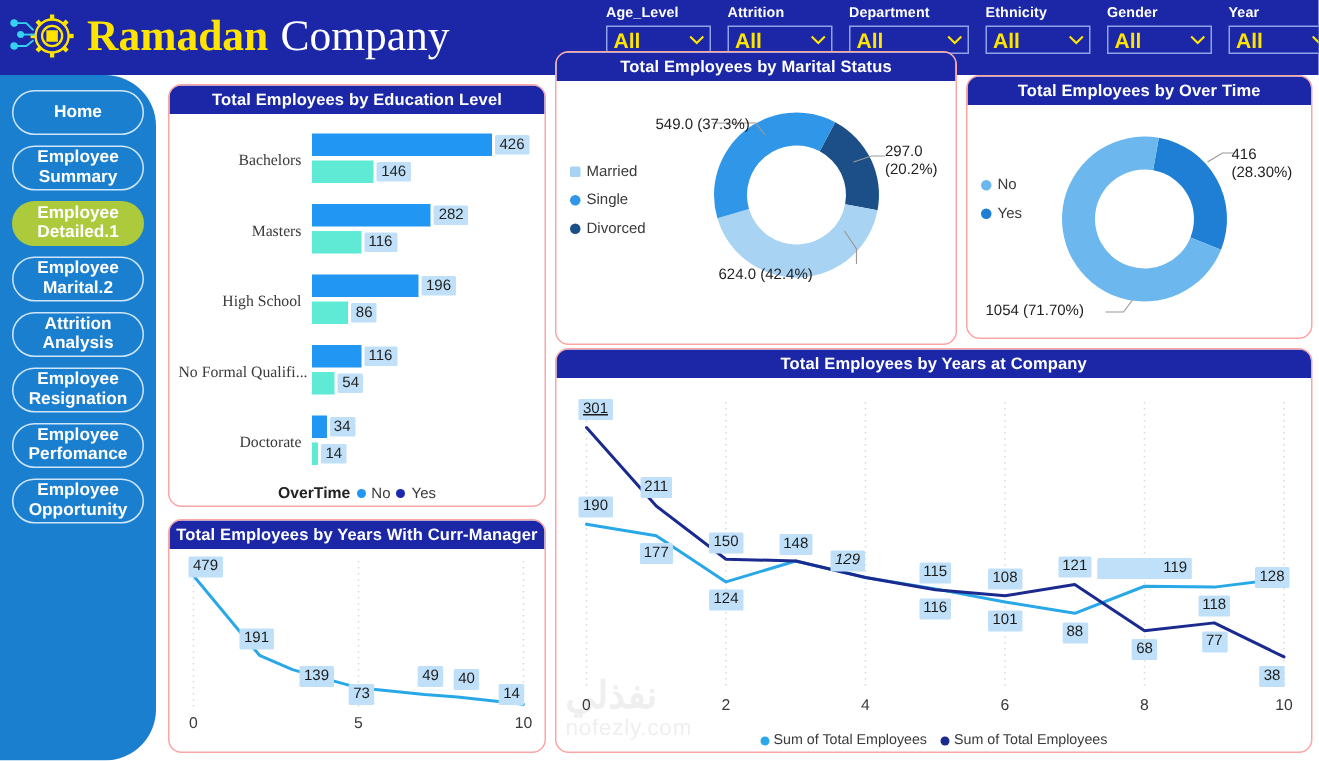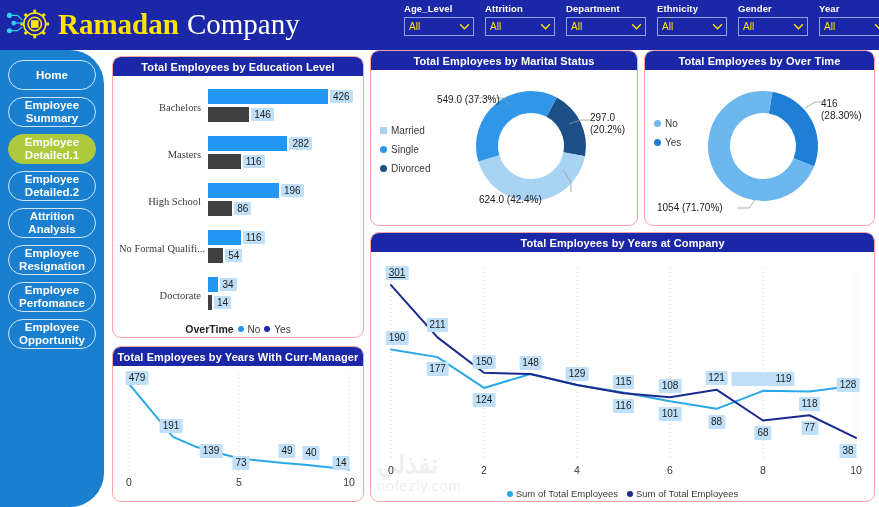--- a/index.html
+++ b/index.html
@@ -30,21 +30,21 @@
   .filter.wide{width:80px;}
   .filter-label{
     color:#ffffff;font-size:9.5px;font-weight:bold;margin-bottom:3px;
     white-space:nowrap;letter-spacing:.1px;
   }
   .filter-select{
     height:19px;border:1px solid #8fa3e8;background:#1b27a6;
     display:flex;align-items:center;justify-content:space-between;
     padding:0 3px 0 4px;box-sizing:border-box;
   }
-  .filter-value{color:#ffe400;font-size:10px;font-weight:normal;line-height:1;}
+  .filter-value{color:#ffe400;font-size:14px;font-weight:bold;line-height:1;}
   .chev{width:11px;height:7px;display:block;flex:none;}
 
   
   .sidebar{
     position:absolute;left:0;top:50px;width:104px;height:457px;
     background:#1b7fd0;border-top-right-radius:34px;border-bottom-right-radius:34px;
     padding-top:10px;box-sizing:border-box;
   }
   .nav-item{
     width:88px;margin:0 auto 7px auto;min-height:30px;
@@ -71,35 +71,35 @@
   #p-edu{left:112px;top:56px;width:252px;height:282px;}
   .bar-rows{position:relative;padding:8px 6px 0 6px;}
   .bar-group{display:flex;align-items:center;height:47px;}
   .bar-cat{
     width:82px;text-align:right;padding-right:7px;font-size:10.5px;color:#3a3a3a;
     white-space:nowrap;overflow:hidden;flex:none;font-family:Liberation Serif, serif;
   }
   .bar-pair{position:relative;flex:1;height:40px;}
   .bar{position:absolute;height:15px;display:flex;align-items:center;}
   .bar.no{top:1px;background:#2196f3;}
-  .bar.yes{top:19px;background:#404040;}
+  .bar.yes{top:19px;background:#5eead4;}
   .bar-val{
     position:absolute;left:100%;margin-left:2px;background:#bfe0f8;color:#232323;
     font-size:10px;padding:1px 3px;border-radius:1px;white-space:nowrap;
   }
   .bar.yes .bar-val{background:#bfe0f8;}
   .bar-legend{
     display:flex;align-items:center;justify-content:center;gap:4px;
     font-size:10px;color:#3a3a3a;margin-top:4px;
   }
   .legend-strong{font-weight:bold;color:#222;font-size:10.5px;}
   .dot{width:6px;height:6px;border-radius:50%;display:inline-block;}
 
   
-  #p-marital{left:370px;top:50px;width:268px;height:176px;}
+  #p-marital{left:370px;top:34px;width:268px;height:196px;}
   #p-overtime{left:644px;top:50px;width:231px;height:176px;}
   .donut-wrap{position:relative;width:100%;height:156px;}
   .donut-legend{position:absolute;left:9px;top:55px;font-size:10px;color:#3a3a3a;}
   .donut-legend .lg{display:flex;align-items:center;gap:4px;margin-bottom:8px;}
   .lg-sq{width:7px;height:7px;display:inline-block;border-radius:50%;}
   .donut-lbl{position:absolute;font-size:10px;color:#222;white-space:nowrap;line-height:1.2;}
   .leader{position:absolute;stroke:#9a9a9a;stroke-width:.8;fill:none;}
 
   
   #p-mgr{left:112px;top:346px;width:252px;height:156px;}
@@ -227,21 +227,21 @@
     <div class="nav-item">
         <span>Home</span>
       </div>
     <div class="nav-item">
         <span>Employee Summary</span>
       </div>
     <div class="nav-item active">
         <span>Employee Detailed.1</span>
       </div>
     <div class="nav-item">
-        <span>Employee Detailed.2</span>
+        <span>Employee Marital.2</span>
       </div>
     <div class="nav-item">
         <span>Attrition Analysis</span>
       </div>
     <div class="nav-item">
         <span>Employee Resignation</span>
       </div>
     <div class="nav-item">
         <span>Employee Perfomance</span>
       </div>
@@ -434,21 +434,21 @@
         <div class="lbl" style="left: 252.5px; top: 153.575px;">116</div>
         <div class="lbl" style="left: 299px; top: 162.294px;">101</div>
         <div class="lbl" style="left: 345.5px; top: 169.85px;">88</div>
         <div class="lbl" style="left: 392px; top: 126.831px; padding-left: 44px;">119</div>
         <div class="lbl" style="left: 438.5px; top: 152.412px;">118</div>
         <div class="lbl" style="left: 477px; top: 133px;">128</div>
         <div class="lbl" style="left: 26px; top: 21.0437px; text-decoration: underline;">301</div>
         <div class="lbl" style="left: 66.5px; top: 73.3562px;">211</div>
         <div class="lbl" style="left: 113px; top: 109.812px;">150</div>
         <div class="lbl" style="left: 159.5px; top: 110.975px;">148</div>
-        <div class="lbl" style="left: 206px; top: 122.019px;">129</div>
+        <div class="lbl" style="left: 194px; top: 122.019px; font-style: italic;">129</div>
         <div class="lbl" style="left: 252.5px; top: 130.156px;">115</div>
         <div class="lbl" style="left: 299px; top: 134.225px;">108</div>
         <div class="lbl" style="left: 345.5px; top: 125.669px;">121</div>
         <div class="lbl" style="left: 392px; top: 181.475px;">68</div>
         <div class="lbl" style="left: 438.5px; top: 176.244px;">77</div>
         <div class="lbl" style="left: 477px; top: 198.912px;">38</div>
         <div class="axis-tick" style="left: 20px; top: 212px;">0</div>
         <div class="axis-tick" style="left: 113px; top: 212px;">2</div>
         <div class="axis-tick" style="left: 206px; top: 212px;">4</div>
         <div class="axis-tick" style="left: 299px; top: 212px;">6</div>

